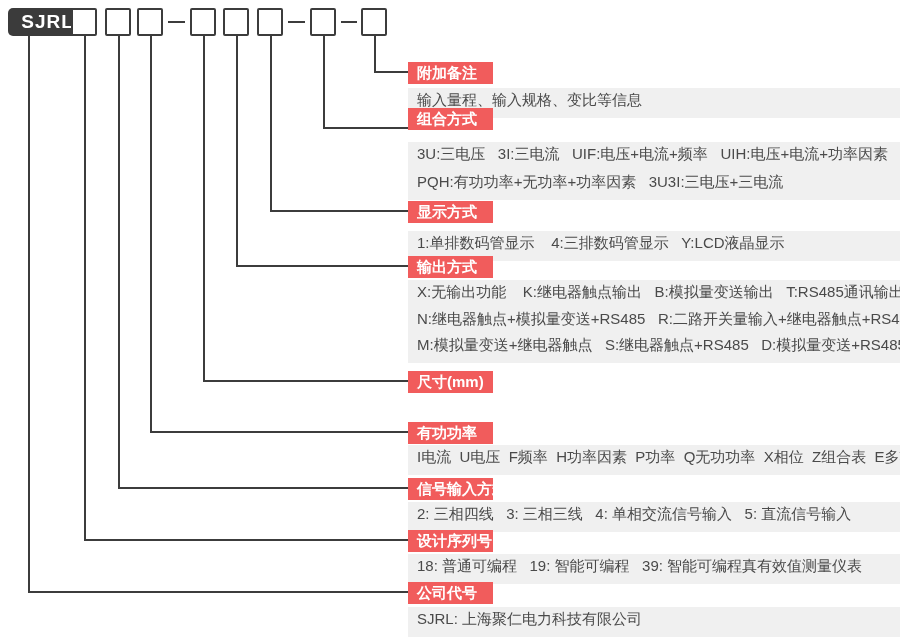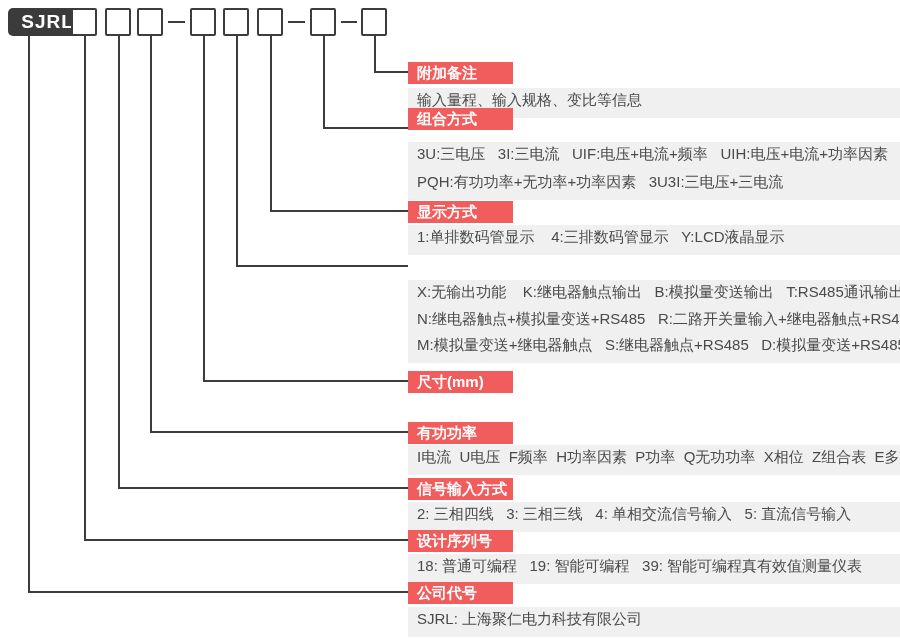--- a/index.html
+++ b/index.html
@@ -22,21 +22,21 @@
     position:absolute;top:21px;height:2px;background:var(--line);
   }
   
   .connector{
     position:absolute;box-sizing:border-box;
     border-left:2px solid var(--line);
     border-bottom:2px solid var(--line);
   }
   
   .label{
-    position:absolute;left:408px;width:105px;height:22px;box-sizing:border-box;
+    position:absolute;left:408px;width:85px;height:22px;box-sizing:border-box;
     background:var(--accent-red);color:var(--label-text);
     font-size:15px;font-weight:bold;line-height:22px;padding-left:9px;
     white-space:pre;
   }
   
   .row{
     position:absolute;left:408px;width:492px;height:30px;box-sizing:border-box;
     background:var(--row-bg);color:var(--text);
     font-size:15px;line-height:23px;padding-left:9px;
     white-space:pre;overflow:hidden;
@@ -71,22 +71,23 @@
   <div class="connector" style="left:28px;top:36px;width:380px;height:557px"></div>
 
   <div class="label" style="top:62px">附加备注</div>
   <div class="row" style="top:88px">输入量程、输入规格、变比等信息</div>
 
   <div class="label" style="top:108px">组合方式</div>
   <div class="row" style="top:142px">3U:三电压   3I:三电流   UIF:电压+电流+频率   UIH:电压+电流+功率因素</div>
   <div class="row" style="top:170px">PQH:有功功率+无功率+功率因素   3U3I:三电压+三电流</div>
 
   <div class="label" style="top:201px">显示方式</div>
-  <div class="row" style="top:225px">1:单排数码管显示    4:三排数码管显示   Y:LCD液晶显示</div>
+  <div class="row" style="top:231px">1:单排数码管显示    4:三排数码管显示   Y:LCD液晶显示</div>
 
+  <div class="label" style="top:256px">输出方式</div>
   <div class="row" style="top:280px">X:无输出功能    K:继电器触点输出   B:模拟量变送输出   T:RS485通讯输出</div>
   <div class="row" style="top:307px">N:继电器触点+模拟量变送+RS485   R:二路开关量输入+继电器触点+RS485</div>
   <div class="row" style="top:333px">M:模拟量变送+继电器触点   S:继电器触点+RS485   D:模拟量变送+RS485</div>
 
   <div class="label" style="top:371px">尺寸(mm)</div>
 
   <div class="label" style="top:422px">有功功率</div>
   <div class="row" style="top:445px">I电流  U电压  F频率  H功率因素  P功率  Q无功功率  X相位  Z组合表  E多功能</div>
 
   <div class="label" style="top:478px">信号输入方式</div>

